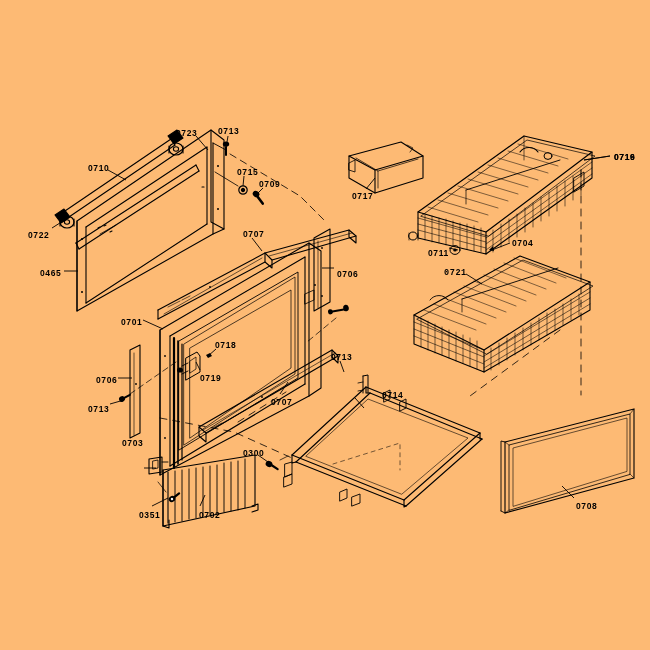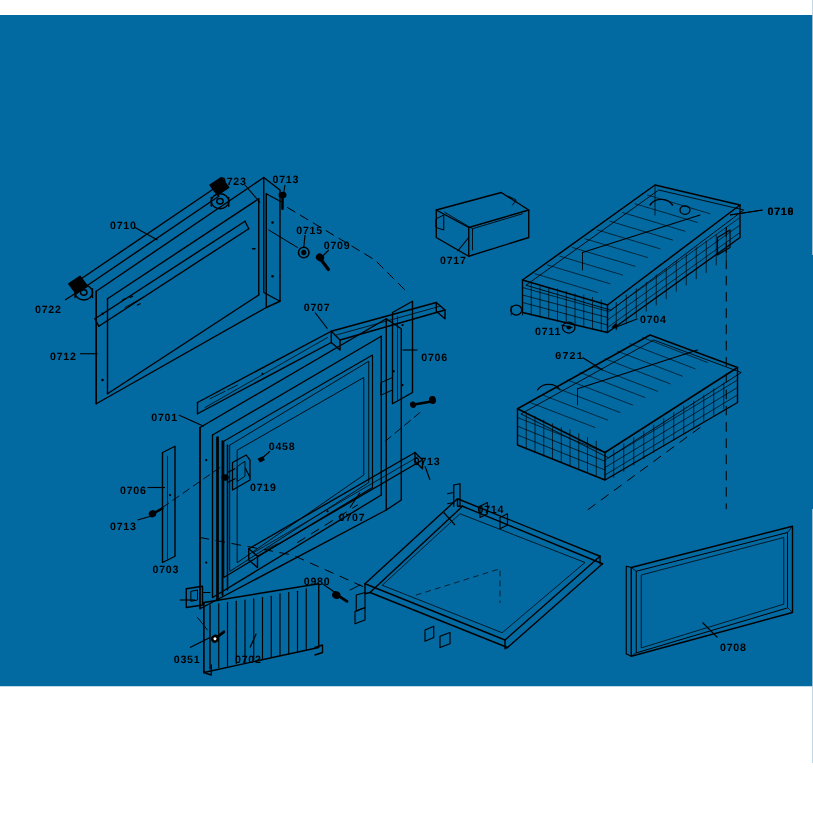--- a/index.html
+++ b/index.html
@@ -1,19 +1,19 @@
 <!DOCTYPE html>
 <html><head>
 <meta charset="utf-8">
 <title>Parts Diagram</title>
 <style>
   html,body{margin:0;padding:0;background:#ffffff;}
   body{width:650px;height:650px;overflow:hidden;
        font-family:"Liberation Sans","DejaVu Sans",sans-serif;}
-  #stage{position:relative;width:650px;height:537px;background:#0369a1;margin-top:12px;}
+  #stage{position:relative;width:650px;height:650px;background:#fdba74;}
   #art{position:absolute;left:0;top:0;width:650px;height:650px;}
   .lbl{position:absolute;font-size:8.5px;font-weight:bold;color:#000;
        letter-spacing:.6px;white-space:nowrap;line-height:1;
        font-family:"Liberation Sans","DejaVu Sans",sans-serif;}
 </style>
 </head>
 <body>
 
 <div id="stage">
 
@@ -459,34 +459,34 @@
 </svg>
 
 <div id="labels">
       <div class="lbl" style="left: 176px; top: 129px;">0723</div>
       <div class="lbl" style="left: 218px; top: 127px;">0713</div>
       <div class="lbl" style="left: 88px; top: 164px;">0710</div>
       <div class="lbl" style="left: 237px; top: 168px;">0715</div>
       <div class="lbl" style="left: 259px; top: 180px;">0709</div>
       <div class="lbl" style="left: 28px; top: 231px;">0722</div>
       <div class="lbl" style="left: 243px; top: 230px;">0707</div>
-      <div class="lbl" style="left: 40px; top: 269px;">0712</div>
+      <div class="lbl" style="left: 40px; top: 269px;">0465</div>
       <div class="lbl" style="left: 337px; top: 270px;">0706</div>
       <div class="lbl" style="left: 121px; top: 318px;">0701</div>
-      <div class="lbl" style="left: 215px; top: 341px;">0458</div>
+      <div class="lbl" style="left: 215px; top: 341px;">0718</div>
       <div class="lbl" style="left: 200px; top: 374px;">0719</div>
       <div class="lbl" style="left: 331px; top: 353px;">0713</div>
       <div class="lbl" style="left: 96px; top: 376px;">0706</div>
       <div class="lbl" style="left: 88px; top: 405px;">0713</div>
       <div class="lbl" style="left: 271px; top: 398px;">0707</div>
       <div class="lbl" style="left: 343px; top: 391px; padding-left: 39px;">0714</div>
-      <div class="lbl" style="left: 243px; top: 449px;">0980</div>
+      <div class="lbl" style="left: 243px; top: 449px;">0300</div>
       <div class="lbl" style="left: 122px; top: 439px;">0703</div>
       <div class="lbl" style="left: 139px; top: 511px;">0351</div>
-      <div class="lbl" style="left: 188px; top: 511px;">0702</div>
+      <div class="lbl" style="left: 188px; top: 511px; padding-left: 11px;">0702</div>
       <div class="lbl" style="left: 352px; top: 192px;">0717</div>
       <div class="lbl" style="left: 614px; top: 153px;">0719</div>
       <div class="lbl" style="left: 428px; top: 249px;">0711</div>
       <div class="lbl" style="left: 512px; top: 239px; text-align: right;">0704</div>
       <div class="lbl" style="left: 444px; top: 269px; font-family: Liberation Mono, monospace;">0721</div>
       <div class="lbl" style="left: 614px; top: 153px;">0716</div>
       <div class="lbl" style="left: 576px; top: 502px; text-align: center;">0708</div>
     </div>
 
 </div>

